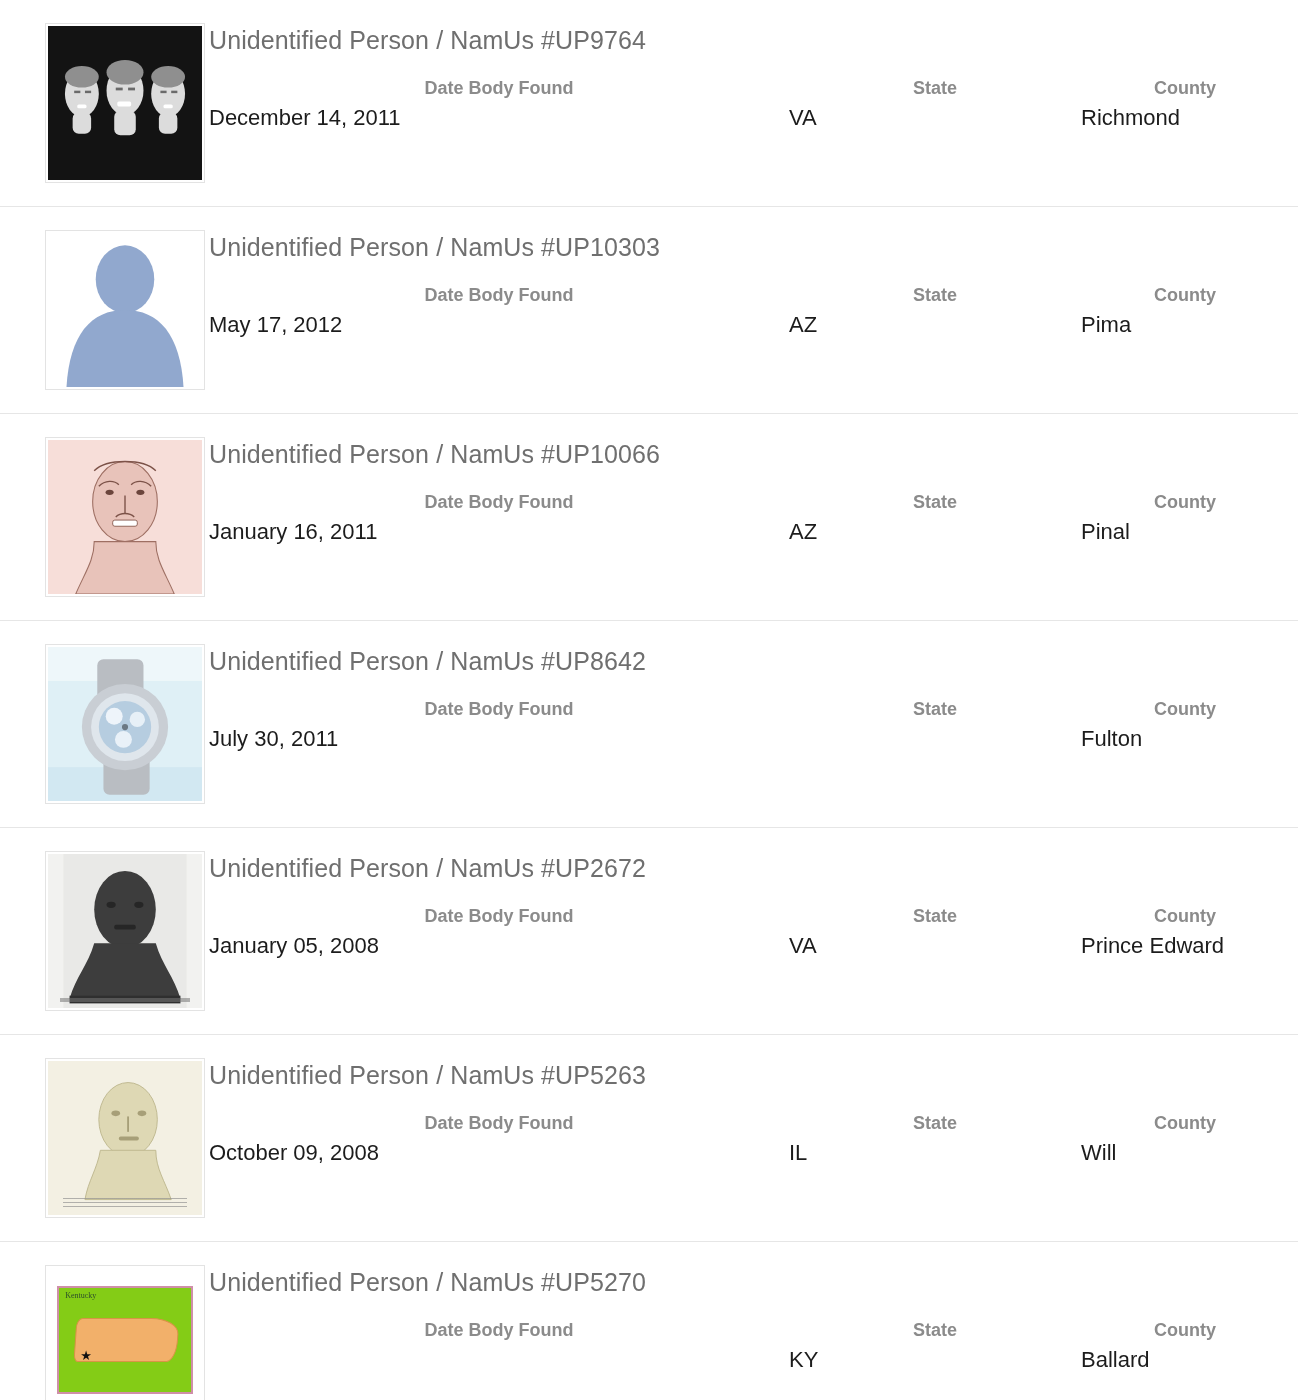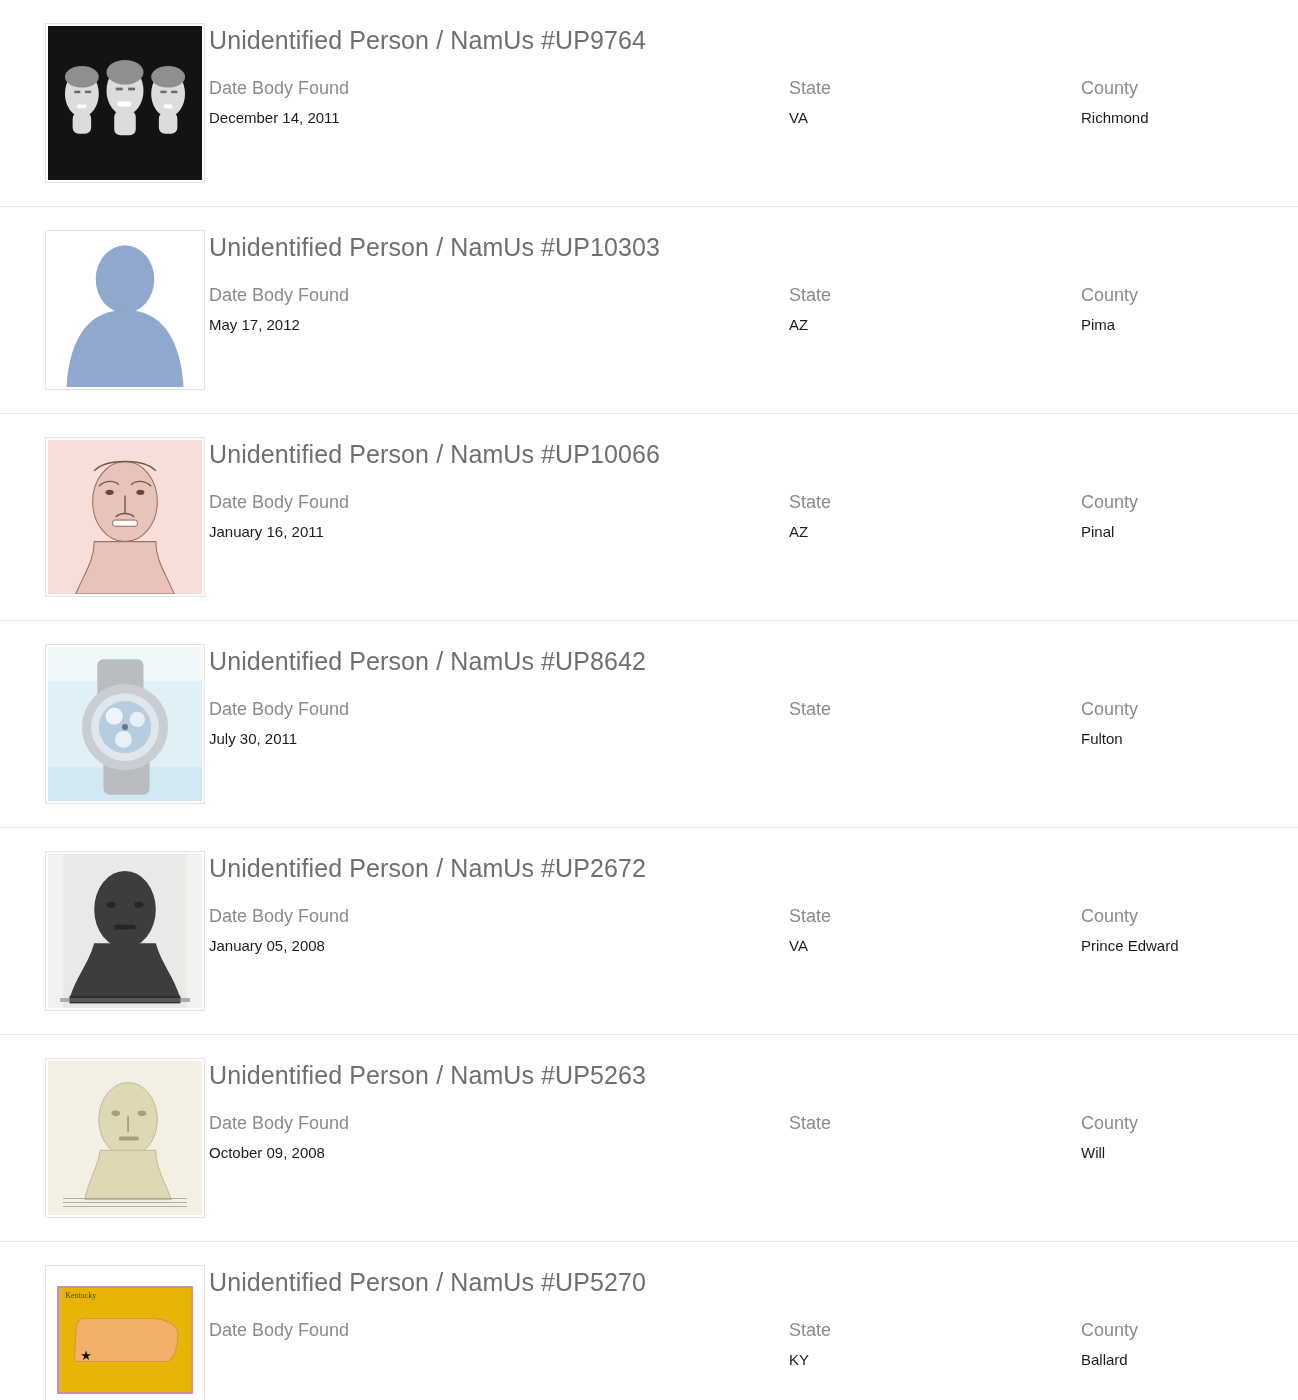--- a/index.html
+++ b/index.html
@@ -77,27 +77,28 @@
     display: block;
   }
   .field.date { width: 580px; }
   .field.state { width: 292px; }
   .field.county { flex: 1; }
   .field-label {
     display: block;
     color: #8b8b8b;
     font-size: 18px;
     line-height: 22px;
-    font-weight: 400;
+    font-weight: 700;
     margin-bottom: 5px;
+    text-align: center;
   }
   .field-value {
     display: block;
     color: #1c1c1c;
-    font-size: 15px;
+    font-size: 22px;
     line-height: 28px;
     font-weight: 400;
   }
 
   
   .art { width: 100%; height: 100%; display: block; }
 
   
   .art-black { background: #131313; }
 
@@ -118,21 +119,21 @@
 
   
   .art-map { background: #ffffff; }
 
   .kentucky-box {
     position: absolute;
     left: 6%;
     top: 12%;
     width: 88%;
     height: 70%;
-    background: #eab308;
+    background: #84cc16;
     border: 2px solid #cf8fa8;
   }
   .kentucky-label {
     position: absolute;
     left: 6px;
     top: 3px;
     font-size: 8px;
     color: #2d4d2a;
     font-family: "Liberation Serif", serif;
   }
@@ -419,20 +420,21 @@
     </div>
     <div class="info-cell">
       <a class="record-title" href="#">Unidentified Person / NamUs #UP5263</a>
       <div class="fields">
         <div class="field date">
           <span class="field-label">Date Body Found</span>
           <span class="field-value">October 09, 2008</span>
         </div>
         <div class="field state">
           <span class="field-label">State</span>
+          <span class="field-value">IL</span>
         </div>
         <div class="field county">
           <span class="field-label">County</span>
           <span class="field-value">Will</span>
         </div>
       </div>
     </div>
   </div>
 
   <div class="result-row">

